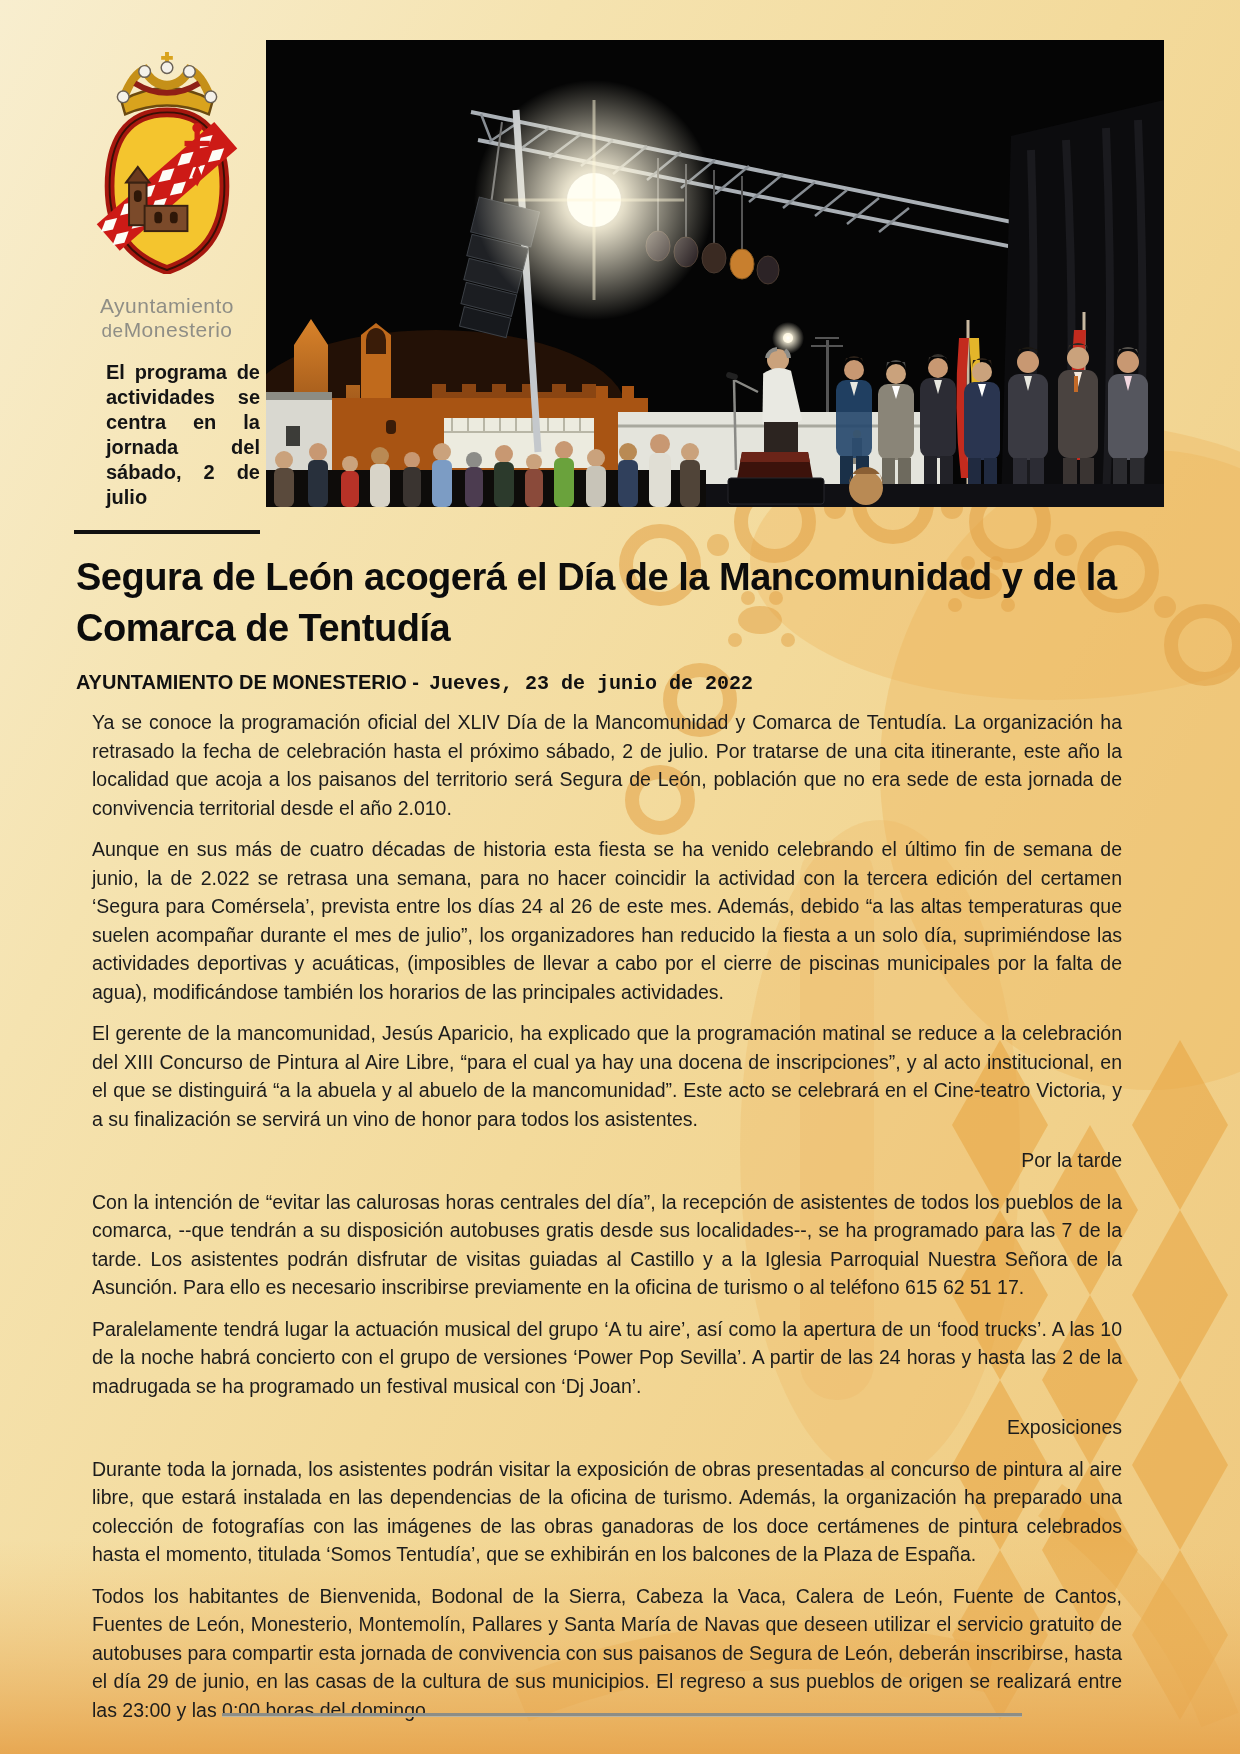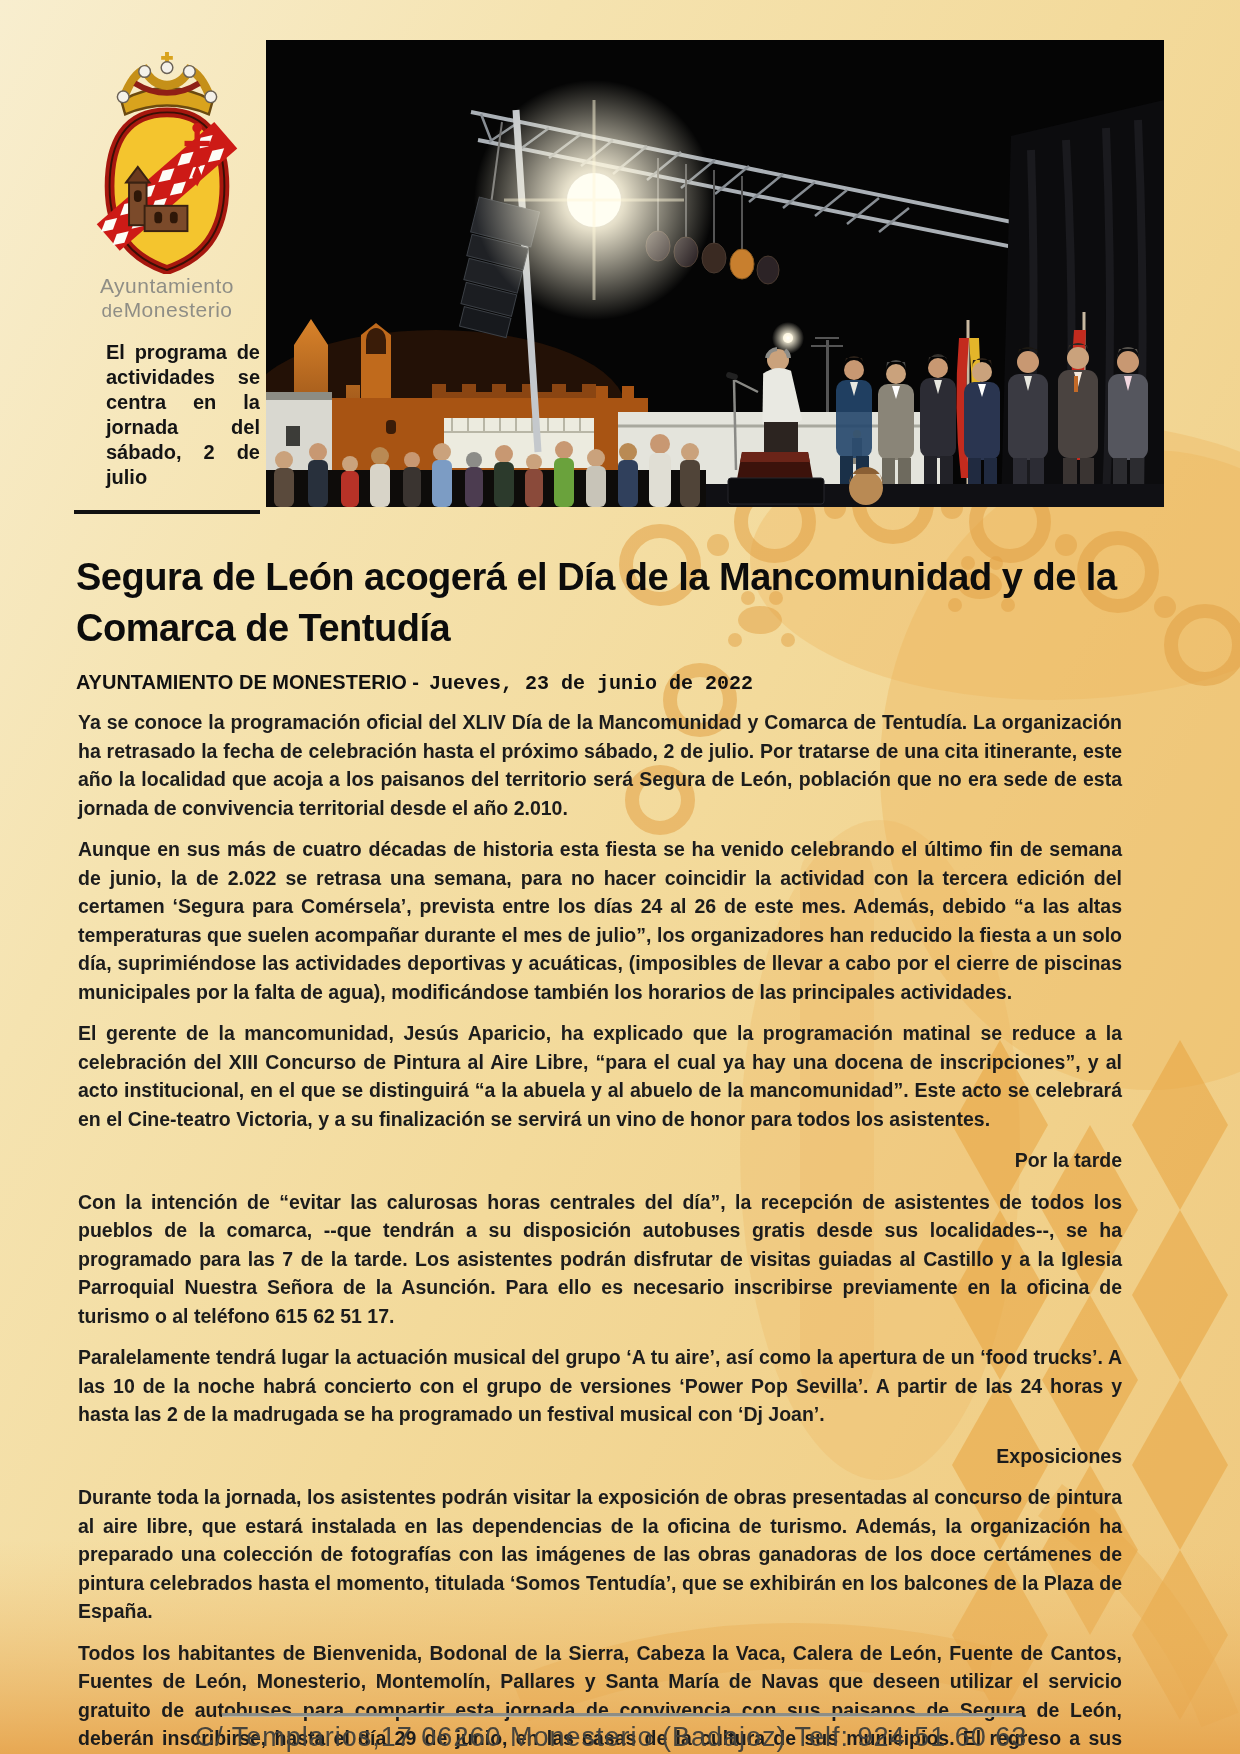--- a/index.html
+++ b/index.html
@@ -7,40 +7,40 @@
   .page{
     position:relative; width:1240px; height:1754px; margin:0 auto; overflow:hidden;
     background:linear-gradient(118deg,#f8eecf 0%,#f5e3b0 26%,#f3da9b 52%,#f1d18b 76%,#efc87e 100%);
   }
   .watermark{position:absolute; inset:0; z-index:0; pointer-events:none;}
   .content{position:absolute; inset:0; z-index:1;}
 
   
   .sidebar{position:absolute; left:74px; top:50px; width:186px;}
   .crest{display:block; margin:0 auto; width:146px; height:224px;}
-  .logo-text{ text-align:center; color:#8f8e86; line-height:24px; margin-top:0; letter-spacing:.5px;}
+  .logo-text{ text-align:center; color:#8f8e86; line-height:24px; margin-top:20px; letter-spacing:.5px;}
   .logo-line1{font-size:21px;}
   .logo-line2{font-size:21px;}
   .logo-de{font-size:19px;}
   .sidebar-note{ margin-top:17px; font-weight:bold; font-size:20px; line-height:25px;
     color:#141414; text-align:justify; text-justify:inter-word;margin-left:32px;}
   .sidebar-note + .sidebar-note{margin-top:14px;}
   .sidebar-divider{margin-top:15px; height:4px; background:#111; width:100%;}
 
   
   .photo{position:absolute; left:266px; top:40px; width:898px; height:467px; background:#060606;}
   .photo svg{display:block; width:100%; height:100%;}
 
   
   .article{position:absolute; left:76px; top:552px; width:1046px; color:#1c1c1c;}
   .title{font-size:38px; font-weight:bold; line-height:51px; letter-spacing:-.5px; color:#0c0c0c; margin:0;}
   .byline{margin-top:17px; font-size:20px; font-weight:bold; color:#111;}
   .byline .date{margin-left:10px;font-family:Liberation Mono, monospace;}
   .article-body{margin-top:4px;}
-  .article-body p{margin:13px 0 0 2px; font-size:19.5px; line-height:28.5px; text-align:justify; text-justify:inter-word;font-weight:bold;}
+  .article-body p{margin:13px 0 0 16px; font-size:19.5px; line-height:28.5px; text-align:justify; text-justify:inter-word;}
   .article-body p.section-heading{text-align:right;}
 
   
   .footer-rule{position:absolute; left:222px; top:1713px; width:800px; height:3px;
     background:#8d8d85; box-shadow:0 1px 0 #b9b5a5;}
   .footer-text{position:absolute; left:0; right:18px; top:1722px; text-align:center;
     font-size:27px; letter-spacing:1px; color:#47443c;}
 </style>
 </head>
 <body>
@@ -391,16 +391,15 @@
           <p class="section-heading">Por la tarde</p>
           <p class="body-para">Con la intención de “evitar las calurosas horas centrales del día”, la recepción de asistentes de todos los pueblos de la comarca, --que tendrán a su disposición autobuses gratis desde sus localidades--, se ha programado para las 7 de la tarde. Los asistentes podrán disfrutar de visitas guiadas al Castillo y a la Iglesia Parroquial Nuestra Señora de la Asunción. Para ello es necesario inscribirse previamente en la oficina de turismo o al teléfono 615 62 51 17.</p>
           <p class="body-para">Paralelamente tendrá lugar la actuación musical del grupo ‘A tu aire’, así como la apertura de un ‘food trucks’. A las 10 de la noche habrá concierto con el grupo de versiones ‘Power Pop Sevilla’. A partir de las 24 horas y hasta las 2 de la madrugada se ha programado un festival musical con ‘Dj Joan’.</p>
           <p class="section-heading">Exposiciones</p>
           <p class="body-para">Durante toda la jornada, los asistentes podrán visitar la exposición de obras presentadas al concurso de pintura al aire libre, que estará instalada en las dependencias de la oficina de turismo. Además, la organización ha preparado una colección de fotografías con las imágenes de las obras ganadoras de los doce certámenes de pintura celebrados hasta el momento, titulada ‘Somos Tentudía’, que se exhibirán en los balcones de la Plaza de España.</p>
           <p class="body-para">Todos los habitantes de Bienvenida, Bodonal de la Sierra, Cabeza la Vaca, Calera de León, Fuente de Cantos, Fuentes de León, Monesterio, Montemolín, Pallares y Santa María de Navas que deseen utilizar el servicio gratuito de autobuses para compartir esta jornada de convivencia con sus paisanos de Segura de León, deberán inscribirse, hasta el día 29 de junio, en las casas de la cultura de sus municipios.  El regreso a sus pueblos de origen se realizará entre las 23:00 y las 0:00 horas del domingo.</p>
         </div>
     </div>
 
     <div class="footer-rule"></div>
-    <div class="footer-text">C/ Templarios,17  06260 Monesterio (Badajoz)  Telf: 924 51 60 63</div>
 
   </div>
 </div>
 
 </body></html>

